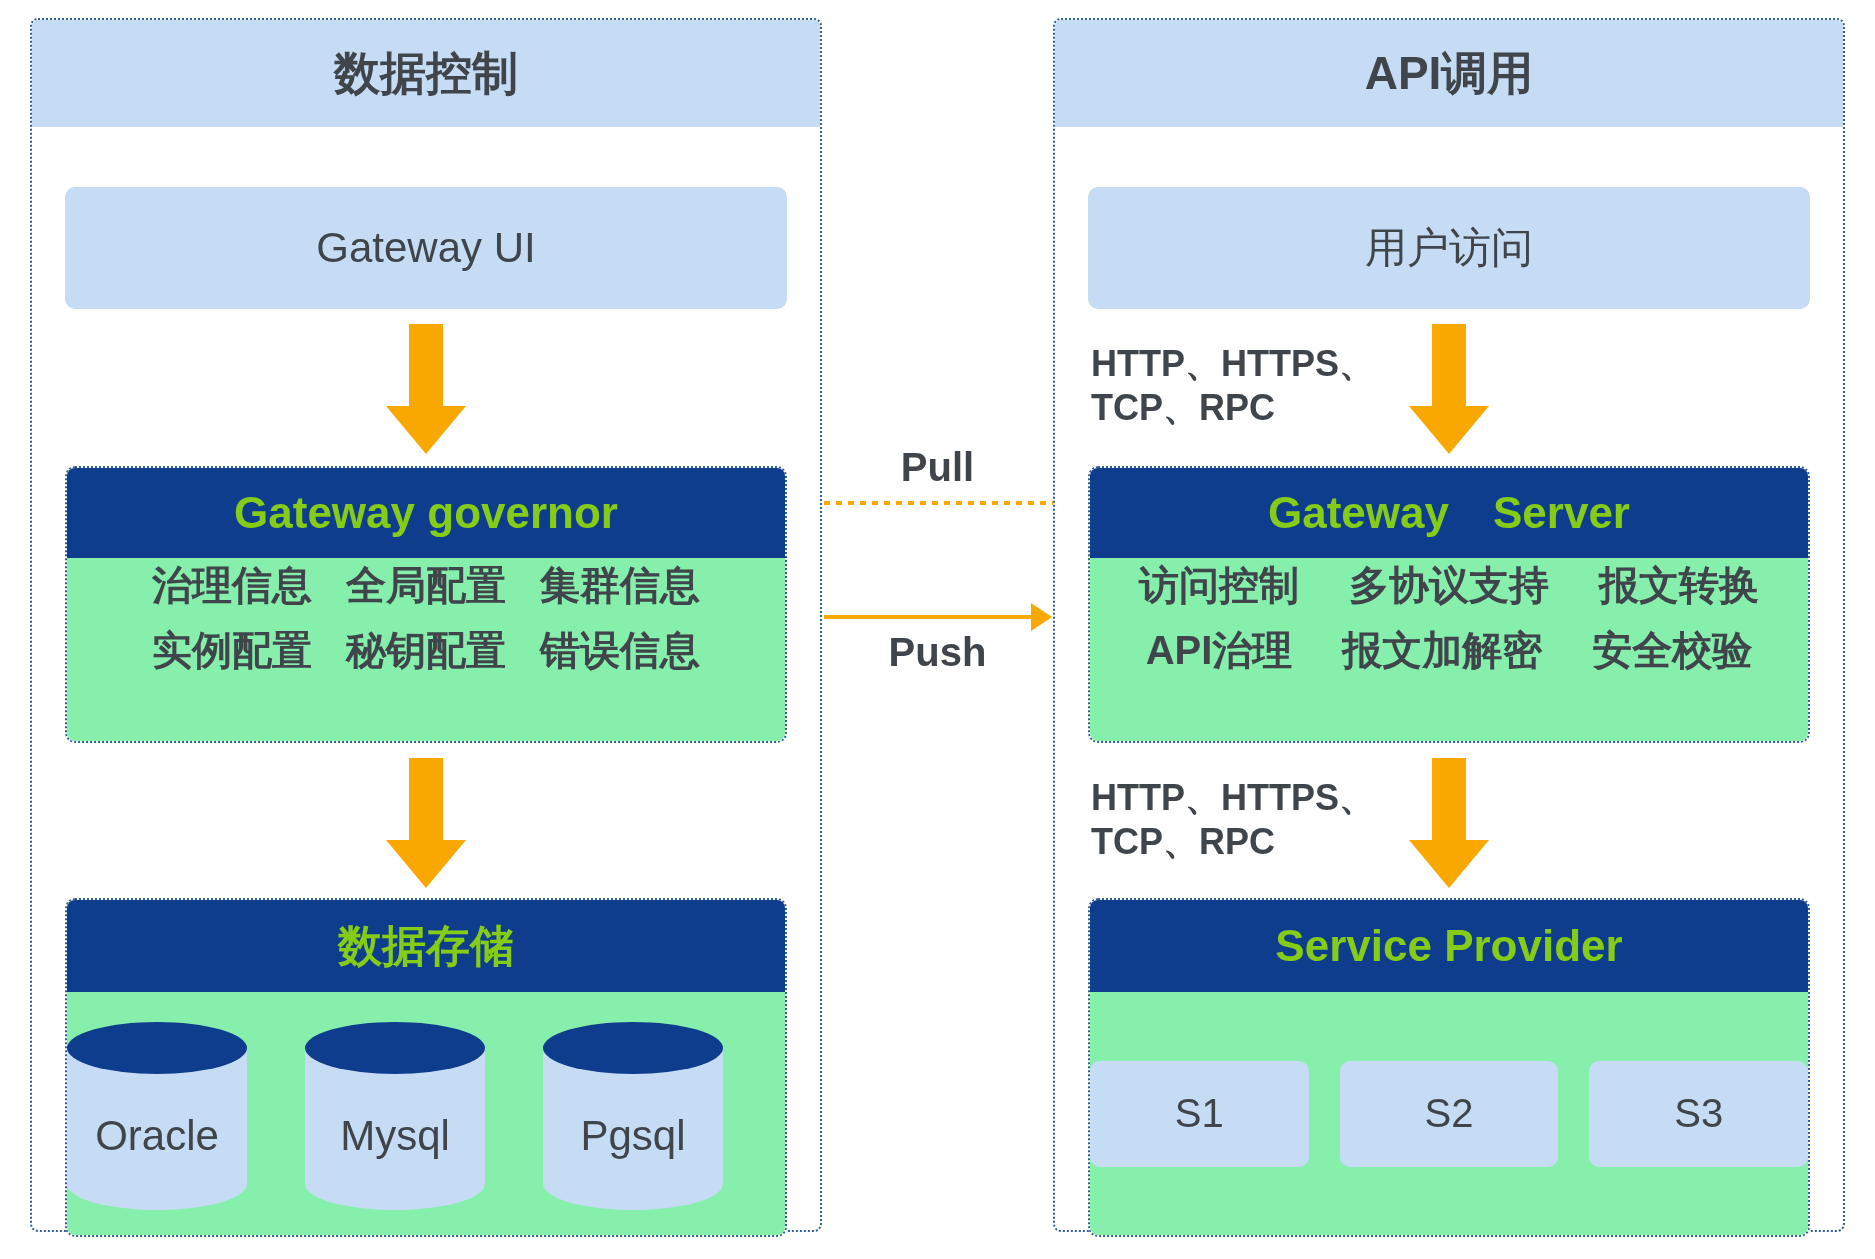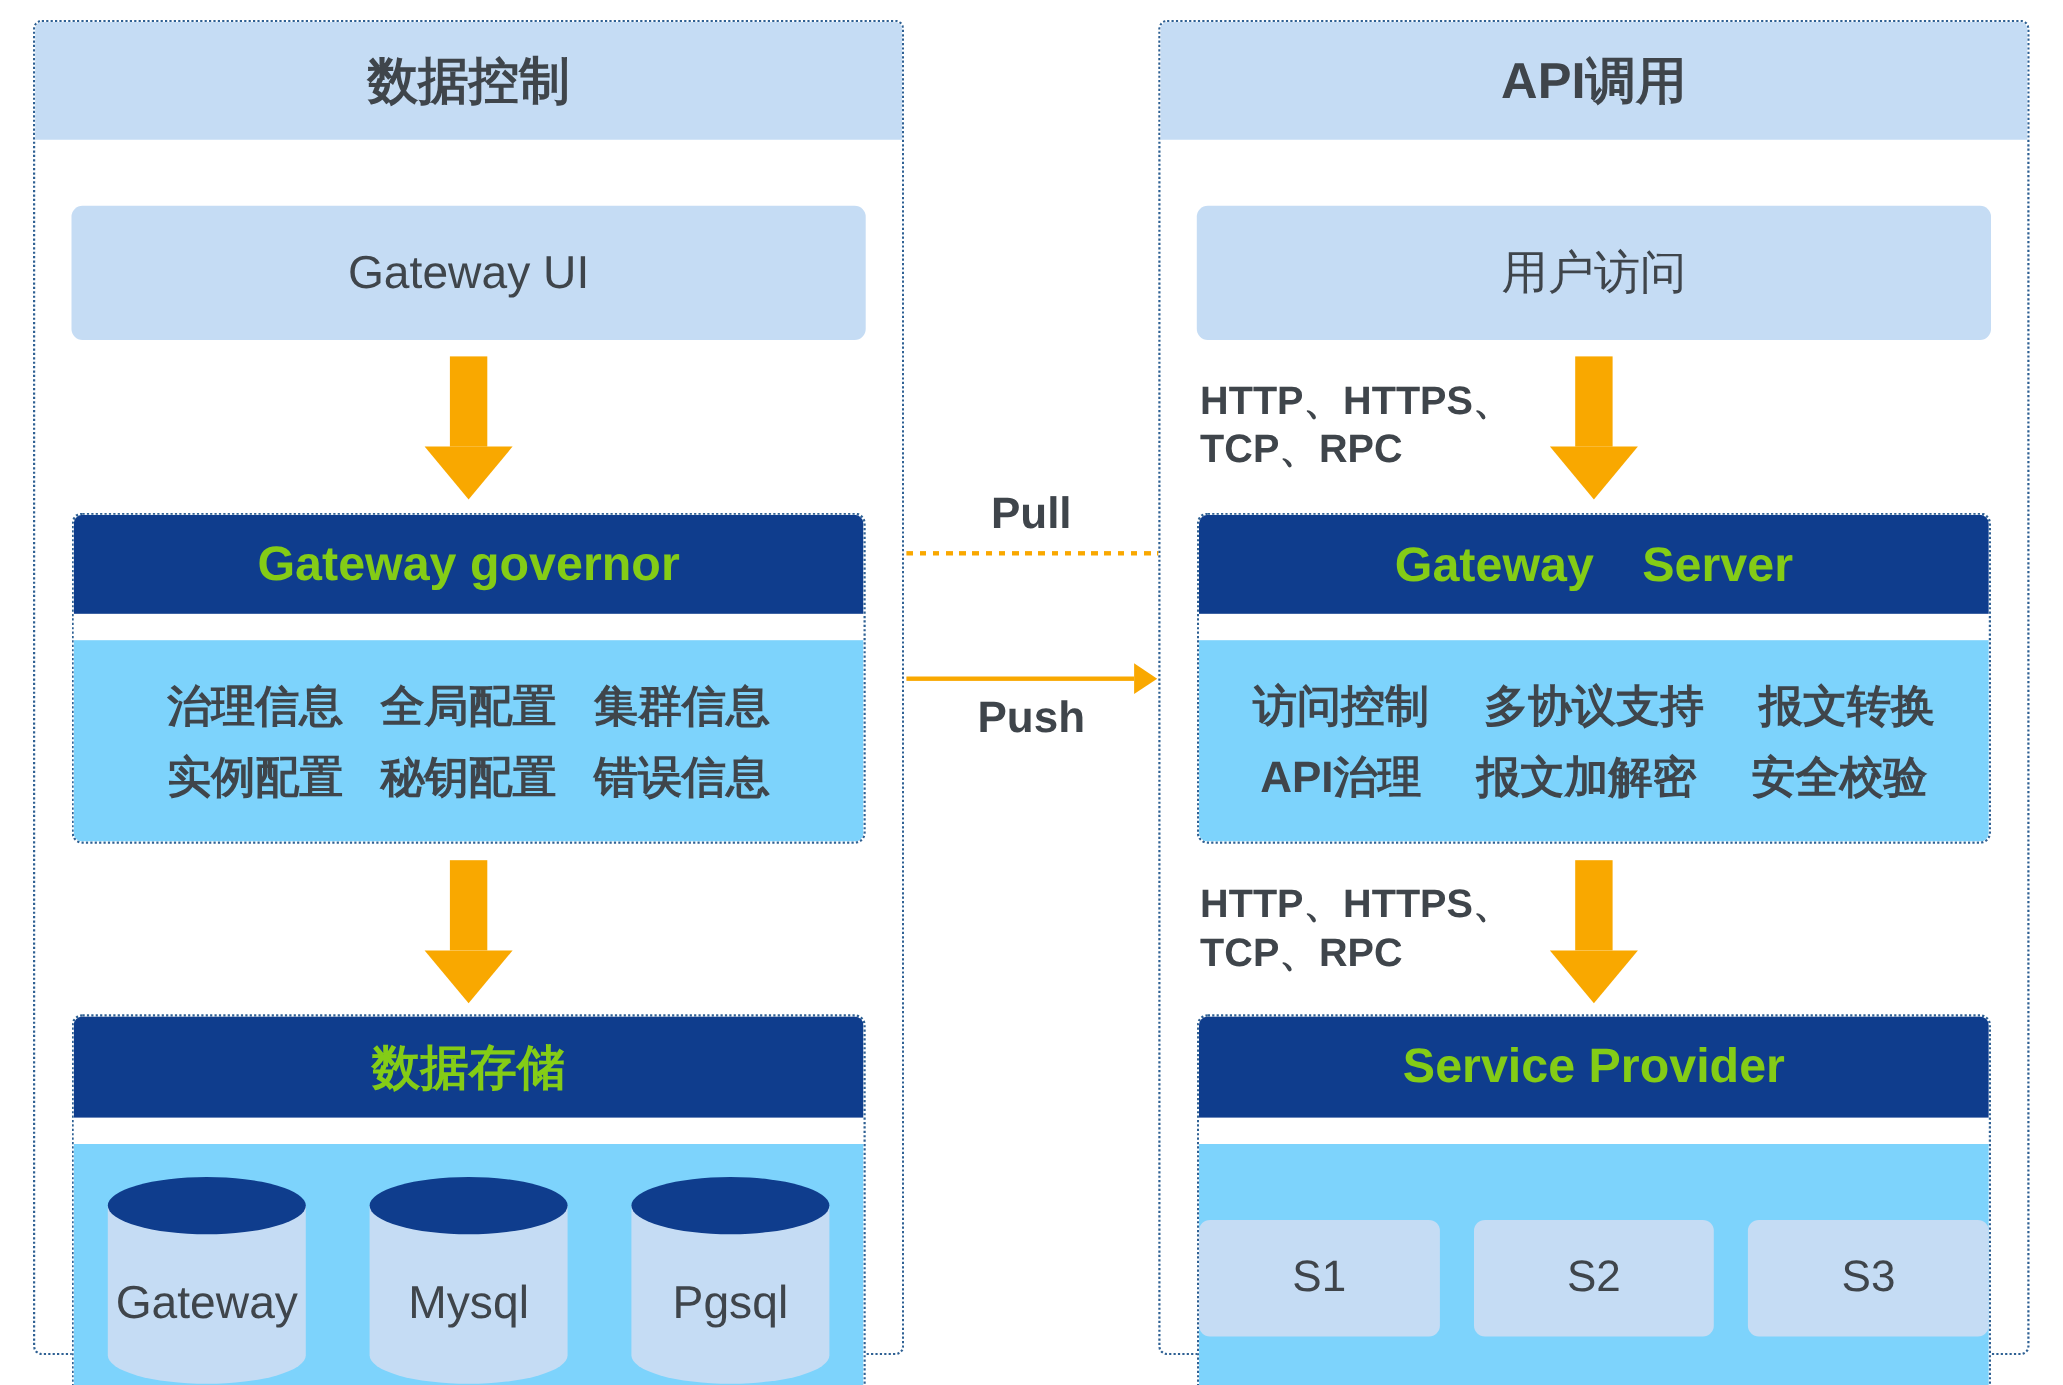--- a/index.html
+++ b/index.html
@@ -50,21 +50,21 @@
     overflow:hidden;background:#fff;box-sizing:border-box;
   }
   .box.storage,.box.provider{margin-top:10px;}
   .box-header{
     height:90px;background:var(--navy);color:#84cc16;
     display:flex;align-items:center;justify-content:center;
     font-size:44px;font-weight:600;white-space:pre;
   }
   .box.storage .box-header,.box.provider .box-header{height:92px;}
   .box-body{
-    background:#7dd3fc;display:flex;flex-direction:column;justify-content:center;gap:10px;margin-top:24px;
+    background:#86efac;display:flex;flex-direction:column;justify-content:flex-start;gap:10px;
   }
   .box.governor .box-body,.box.server .box-body{height:183px;}
   .item-row{
     display:flex;justify-content:center;gap:34px;
     font-size:40px;font-weight:700;
   }
   .box.server .item-row{gap:50px;}
   .box.storage .box-body{height:243px;flex-direction:row;align-items:flex-start;gap:58px;padding-top:30px;box-sizing:border-box;}
   .cyl{width:180px;}
   .cyl-top{height:52px;border-radius:50%;background:var(--navy);position:relative;z-index:2;}
@@ -138,21 +138,21 @@
         <div class="shaft"></div>
         <div class="head"></div>
       </div>
     </div>
 
     <div class="box storage">
       <div class="box-header">数据存储</div>
       <div class="box-body">
         <div class="cyl">
           <div class="cyl-top"></div>
-          <div class="cyl-body">Gateway</div>
+          <div class="cyl-body">Oracle</div>
         </div>
         <div class="cyl">
           <div class="cyl-top"></div>
           <div class="cyl-body">Mysql</div>
         </div>
         <div class="cyl">
           <div class="cyl-top"></div>
           <div class="cyl-body">Pgsql</div>
         </div>
       </div>

